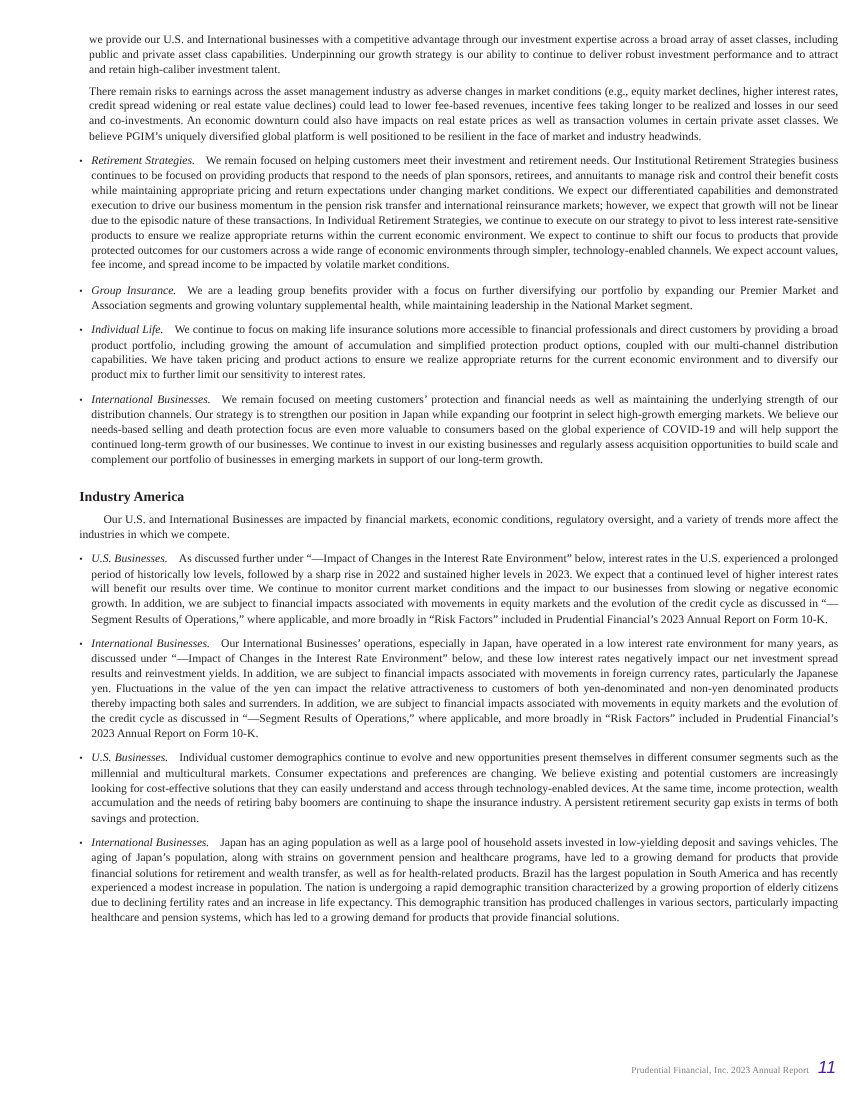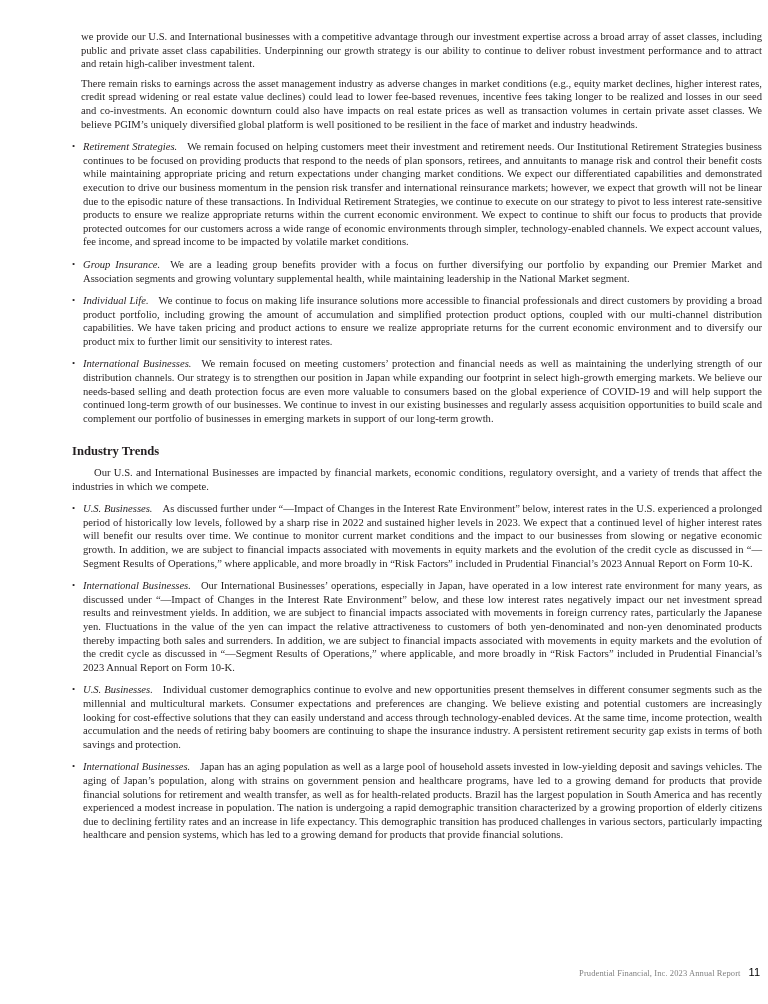--- a/index.html
+++ b/index.html
@@ -23,21 +23,21 @@
   }
   .lead { text-indent: 22px; }
   h3.subsection {
     font-size: 12.6px; font-style: italic; font-weight: normal; margin: 21px 0 6px 0;
   }
   .footer {
     position: absolute; left: 470px; top: 962px; width: 290px; text-align: right;
     font-family: "Liberation Sans", "DejaVu Sans", sans-serif; color: #808080;
   }
   .footer .report { font-size: 8.5px; letter-spacing: 0.1px; font-family: Liberation Serif, serif; }
-  .footer .pagenum { font-size: 11px; color: #000000; margin-left: 8px; }
+  .footer .pagenum { font-size: 16px; color: #4c1d95; margin-left: 8px; font-style: italic; }
 </style>
 </head>
 <body>
 
 <div class="page">
 
   <div class="indent-block">
     <p>we provide our U.S. and International businesses with a competitive advantage through our investment expertise across a broad array of asset classes, including public and private asset class capabilities. Underpinning our growth strategy is our ability to continue to deliver robust investment performance and to attract and retain high-caliber investment talent.</p>
     <p>There remain risks to earnings across the asset management industry as adverse changes in market conditions (e.g., equity market declines, higher interest rates, credit spread widening or real estate value declines) could lead to lower fee-based revenues, incentive fees taking longer to be realized and losses in our seed and co-investments. An economic downturn could also have impacts on real estate prices as well as transaction volumes in certain private asset classes. We believe PGIM’s uniquely diversified global platform is well positioned to be resilient in the face of market and industry headwinds.</p>
   </div>
@@ -50,22 +50,22 @@
       <span class="bullet-title">Group Insurance.</span><span>We are a leading group benefits provider with a focus on further diversifying our portfolio by expanding our Premier Market and Association segments and growing voluntary supplemental health, while maintaining leadership in the National Market segment.</span>
     </li>
     <li>
       <span class="bullet-title">Individual Life.</span><span>We continue to focus on making life insurance solutions more accessible to financial professionals and direct customers by providing a broad product portfolio, including growing the amount of accumulation and simplified protection product options, coupled with our multi-channel distribution capabilities. We have taken pricing and product actions to ensure we realize appropriate returns for the current economic environment and to diversify our product mix to further limit our sensitivity to interest rates.</span>
     </li>
     <li>
       <span class="bullet-title">International Businesses.</span><span>We remain focused on meeting customers’ protection and financial needs as well as maintaining the underlying strength of our distribution channels. Our strategy is to strengthen our position in Japan while expanding our footprint in select high-growth emerging markets. We believe our needs-based selling and death protection focus are even more valuable to consumers based on the global experience of COVID-19 and will help support the continued long-term growth of our businesses. We continue to invest in our existing businesses and regularly assess acquisition opportunities to build scale and complement our portfolio of businesses in emerging markets in support of our long-term growth.</span>
     </li>
   </ul>
 
-  <h2 class="section">Industry Trends</h2>
-  <p class="lead">Our U.S. and International Businesses are impacted by financial markets, economic conditions, regulatory oversight, and a variety of trends that affect the industries in which we compete.</p>
+  <h2 class="section">Industry America</h2>
+  <p class="lead">Our U.S. and International Businesses are impacted by financial markets, economic conditions, regulatory oversight, and a variety of trends more affect the industries in which we compete.</p>
 
   <ul class="bullets sub-list">
     <li>
       <span class="bullet-title">U.S. Businesses.</span><span>As discussed further under “—Impact of Changes in the Interest Rate Environment” below, interest rates in the U.S. experienced a prolonged period of historically low levels, followed by a sharp rise in 2022 and sustained higher levels in 2023. We expect that a continued level of higher interest rates will benefit our results over time. We continue to monitor current market conditions and the impact to our businesses from slowing or negative economic growth. In addition, we are subject to financial impacts associated with movements in equity markets and the evolution of the credit cycle as discussed in “—Segment Results of Operations,” where applicable, and more broadly in “Risk Factors” included in Prudential Financial’s 2023 Annual Report on Form 10-K.</span>
     </li>
     <li>
       <span class="bullet-title">International Businesses.</span><span>Our International Businesses’ operations, especially in Japan, have operated in a low interest rate environment for many years, as discussed under “—Impact of Changes in the Interest Rate Environment” below, and these low interest rates negatively impact our net investment spread results and reinvestment yields. In addition, we are subject to financial impacts associated with movements in foreign currency rates, particularly the Japanese yen. Fluctuations in the value of the yen can impact the relative attractiveness to customers of both yen-denominated and non-yen denominated products thereby impacting both sales and surrenders. In addition, we are subject to financial impacts associated with movements in equity markets and the evolution of the credit cycle as discussed in “—Segment Results of Operations,” where applicable, and more broadly in “Risk Factors” included in Prudential Financial’s 2023 Annual Report on Form 10-K.</span>
     </li>
   </ul>
 

